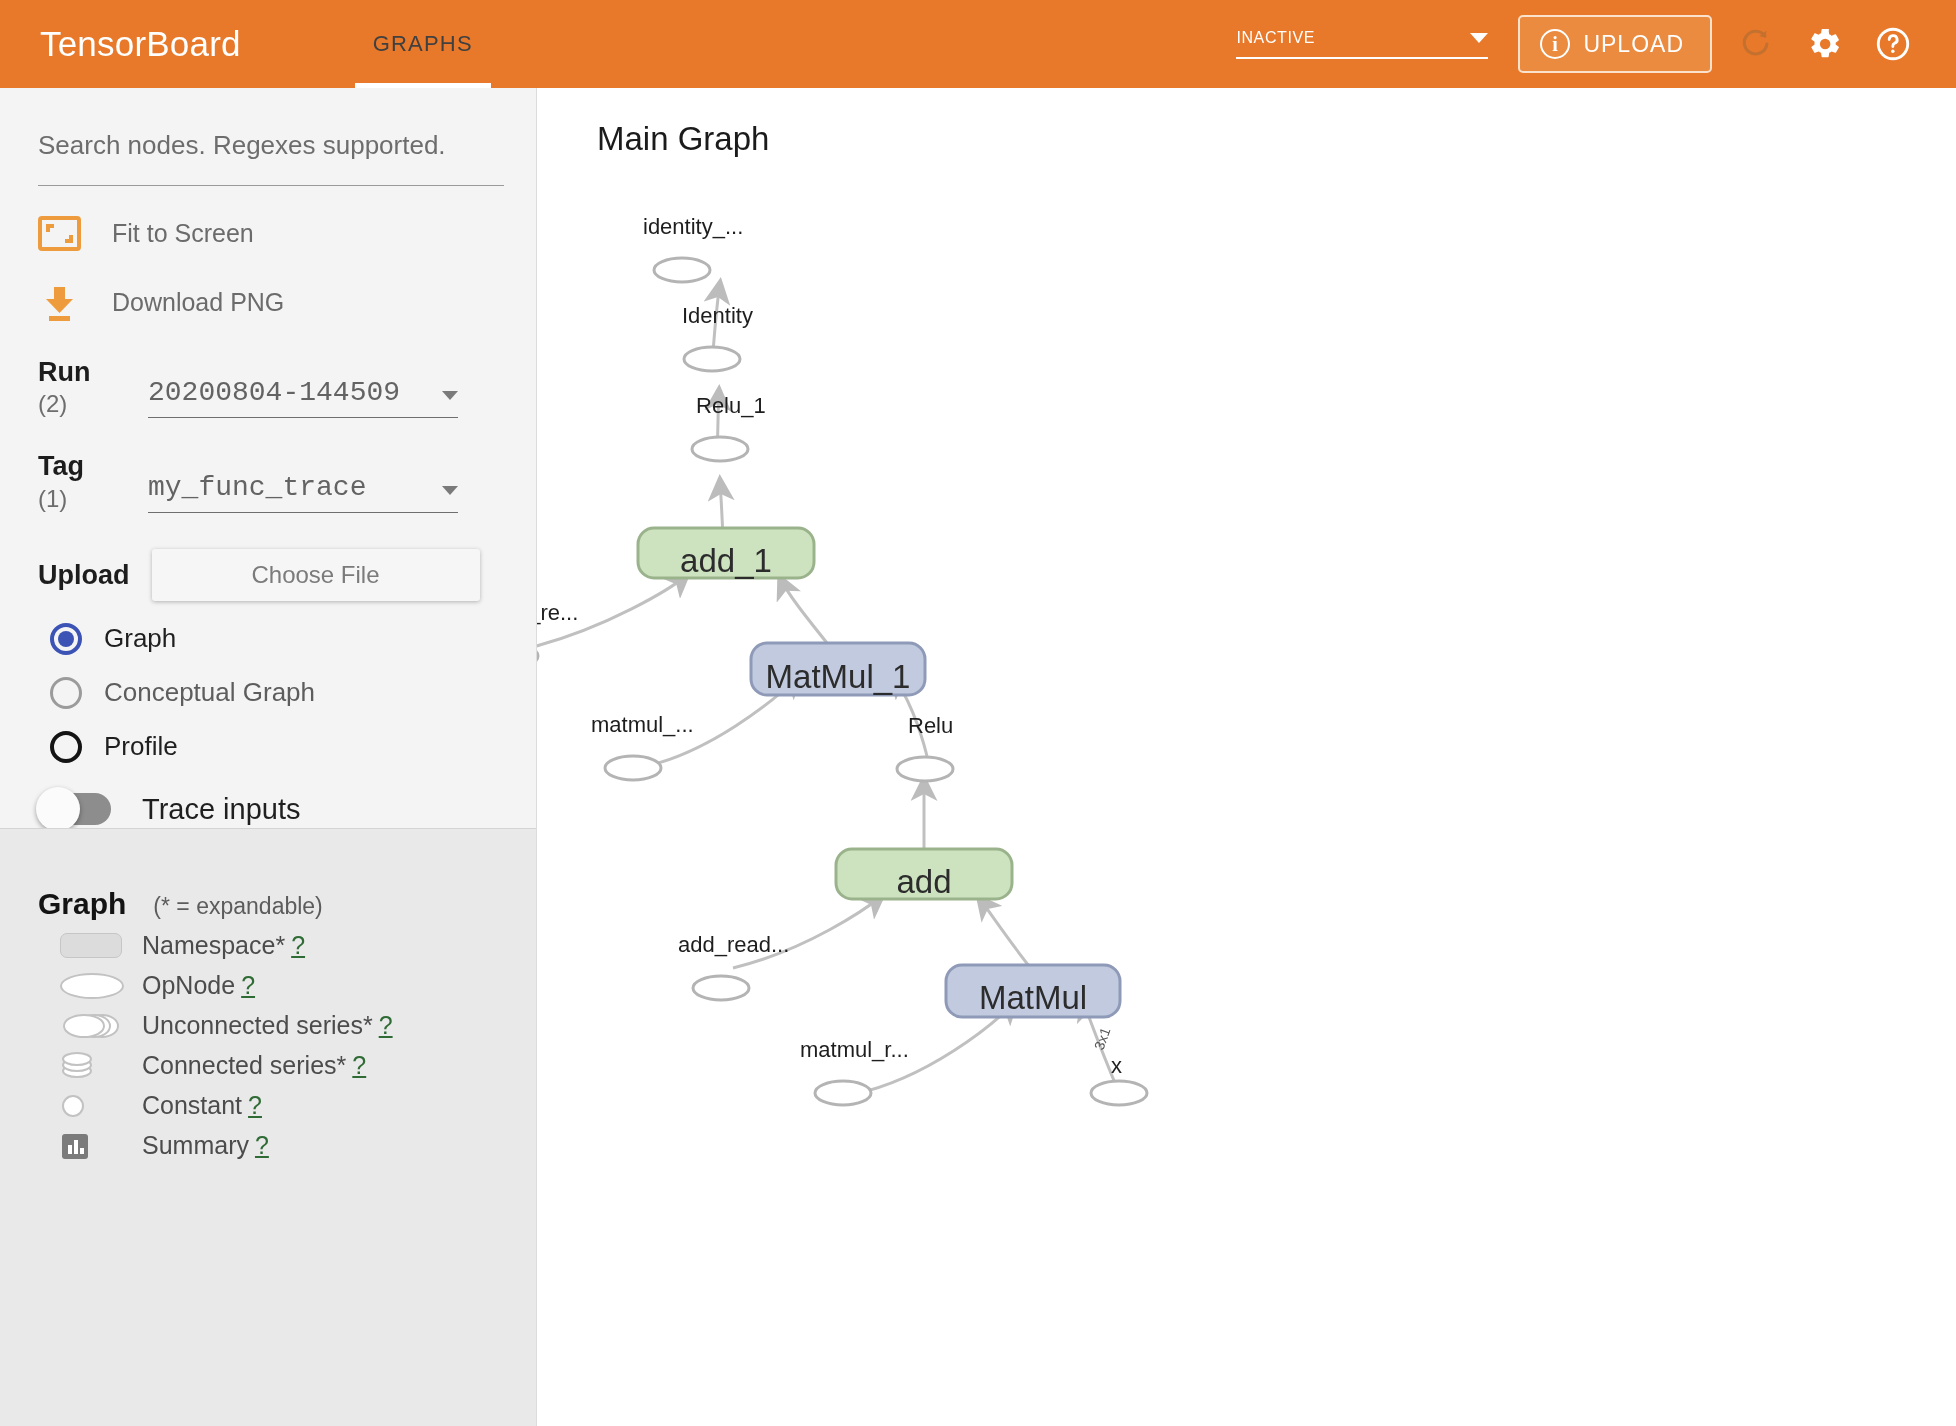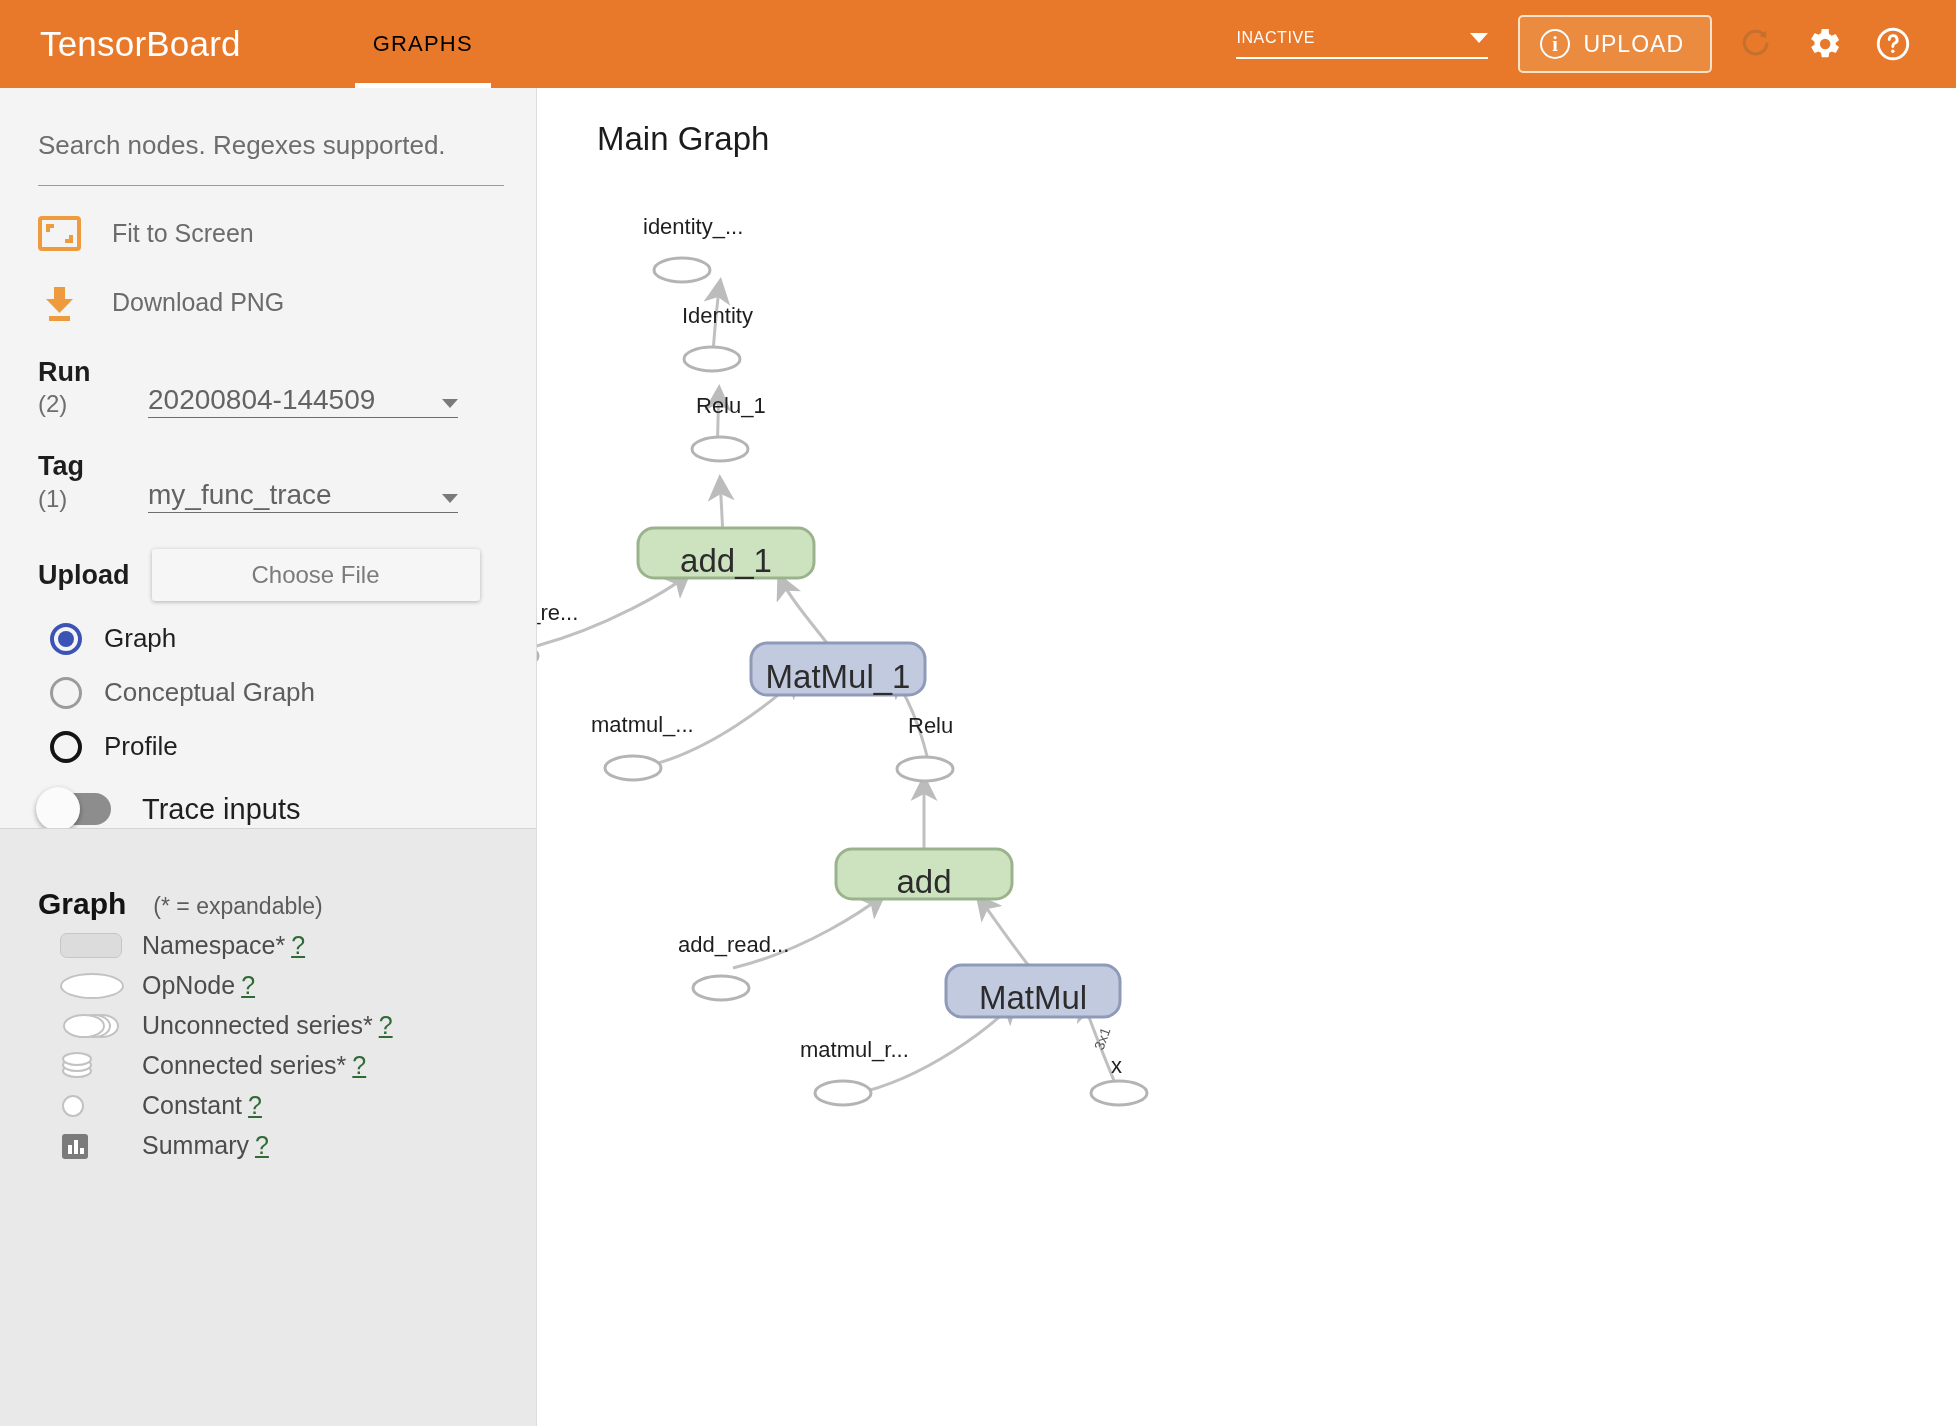--- a/index.html
+++ b/index.html
@@ -20,21 +20,21 @@
   }
   #brand {
     color: #ffffff;
     font-size: 35px;
     letter-spacing: 0.2px;
     margin-left: 40px;
     white-space: nowrap;
   }
   #tab-graphs {
     position: relative;
-    color: #000000;
+    color: #404040;
     font-size: 22px;
     letter-spacing: 1.2px;
     margin-left: 78px;
     height: 88px;
     display: flex; align-items: center;
     padding: 0 18px;
   }
   #tab-graphs .tab-underline {
     position: absolute; left: 0; right: 0; bottom: 0;
     height: 5px; background: #ffffff;
@@ -131,23 +131,24 @@
   .field-label {
     font-size: 27px; color: #1d1d1d; font-weight: bold;
     line-height: 1.05;
   }
   .field-count { font-size: 24px; color: #6d6d6d; margin-top: 4px; }
   .field-select {
     position: relative;
     flex: 1;
     border-bottom: 1px solid #6e6e6e;
     display: flex; align-items: flex-end;
-    padding-bottom: 1px;
+    padding-bottom: 9px;
     margin-right: 40px;
     cursor: pointer;
+    font-family: Liberation Mono, monospace;
   }
   .field-select .fs-value { font-size: 28px; color: #636363; }
   .field-select .fs-caret {
     margin-left: auto;
     width: 0; height: 0;
     border-left: 8px solid transparent;
     border-right: 8px solid transparent;
     border-top: 9px solid #7a7a7a;
     margin-bottom: 8px;
   }

